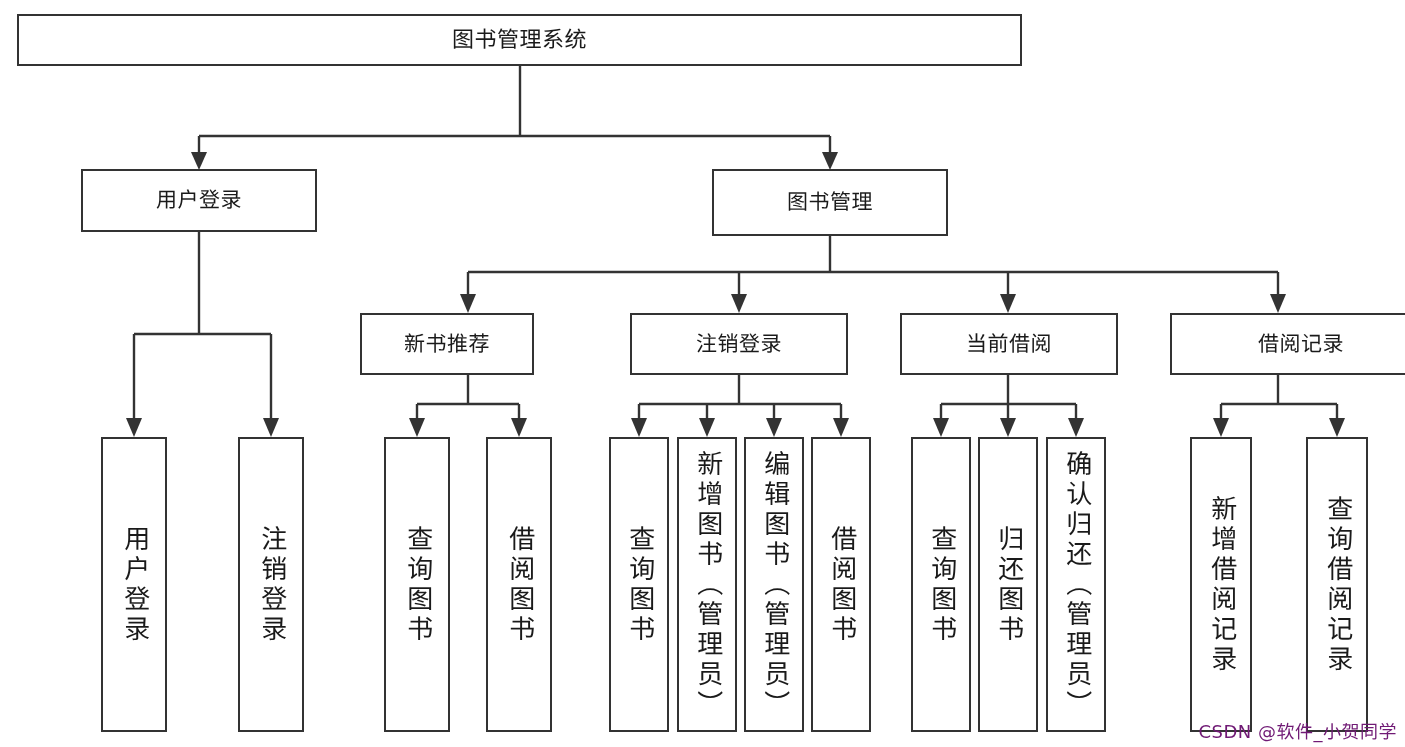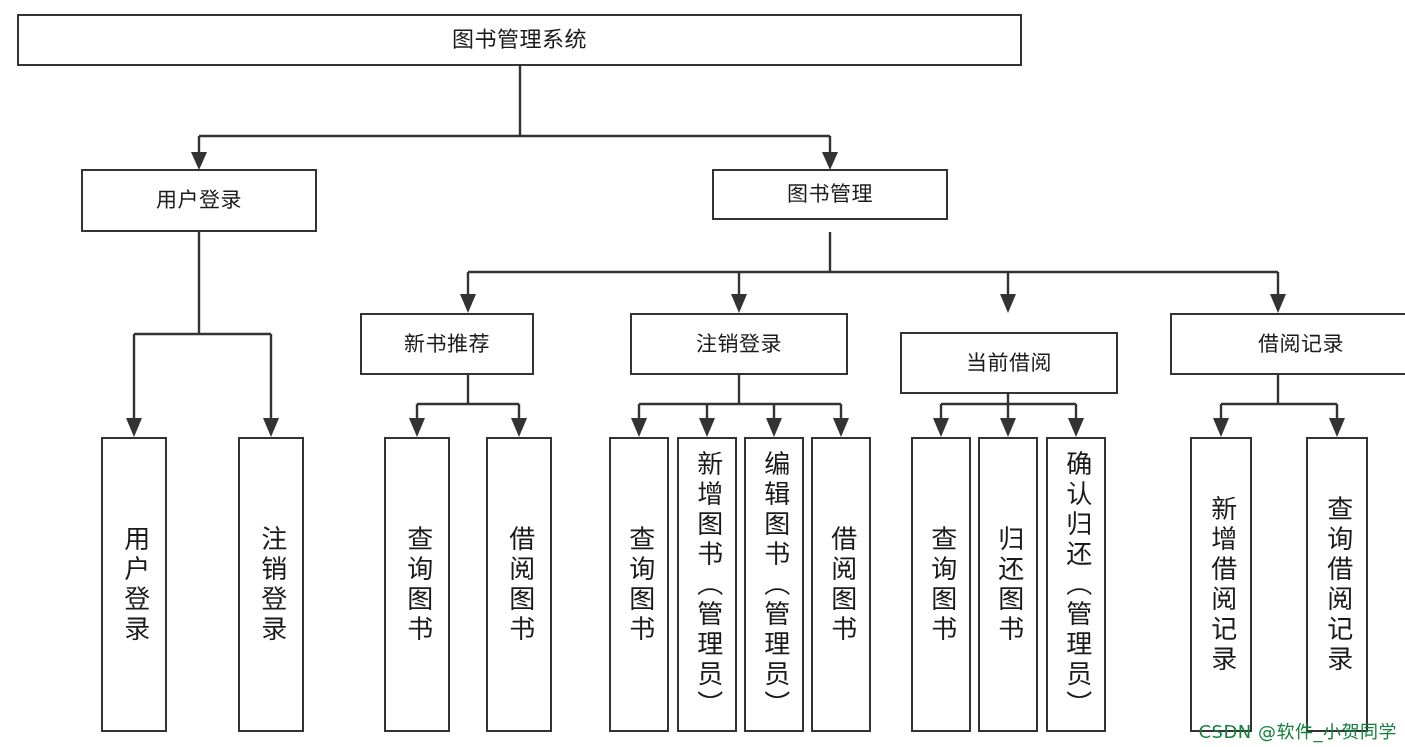--- a/index.html
+++ b/index.html
@@ -52,21 +52,21 @@
   
   svg#wires{position:absolute;left:0;top:0;width:1405px;height:747px;pointer-events:none;}
   svg#wires path,svg#wires line{stroke:#333333;stroke-width:2.4;fill:none;}
   svg#wires polygon{fill:#333333;}
 
   
   #watermark{
     position:absolute;
     right:8px;bottom:4px;
     font-size:18px;
-    color:#15803d;
+    color:#701a75;
     letter-spacing:0.5px;
     white-space:nowrap;
     user-select:none;
   }
 </style>
 </head>
 <body>
 
 <div id="canvas">
 
@@ -135,33 +135,33 @@
   </svg>
 
   <div class="node root" style="left:17px;top:14px;width:1005px;height:52px;">
     <span class="lbl">图书管理系统</span>
   </div>
 
   <div class="node lvl2" style="left:81px;top:169px;width:236px;height:63px;">
     <span class="lbl">用户登录</span>
   </div>
 
-  <div class="node lvl2" style="left:712px;top:169px;width:236px;height:51px;">
+  <div class="node lvl2" style="left:712px;top:169px;width:236px;height:67px;">
     <span class="lbl">图书管理</span>
   </div>
 
   <div class="node lvl3" style="left:360px;top:313px;width:174px;height:62px;">
     <span class="lbl">新书推荐</span>
   </div>
 
   <div class="node lvl3" style="left:630px;top:313px;width:218px;height:62px;">
     <span class="lbl">注销登录</span>
   </div>
 
-  <div class="node lvl3" style="left:900px;top:313px;width:218px;height:62px;margin-top:19px;">
+  <div class="node lvl3" style="left:900px;top:313px;width:218px;height:62px;">
     <span class="lbl">当前借阅</span>
   </div>
 
   <div class="node lvl3" style="left:1170px;top:313px;width:262px;height:62px;">
     <span class="lbl">借阅记录</span>
   </div>
 
   <div class="node leaf" style="left:101px;top:437px;width:66px;height:295px;">
     <span class="lbl">用户登录</span>
   </div>

